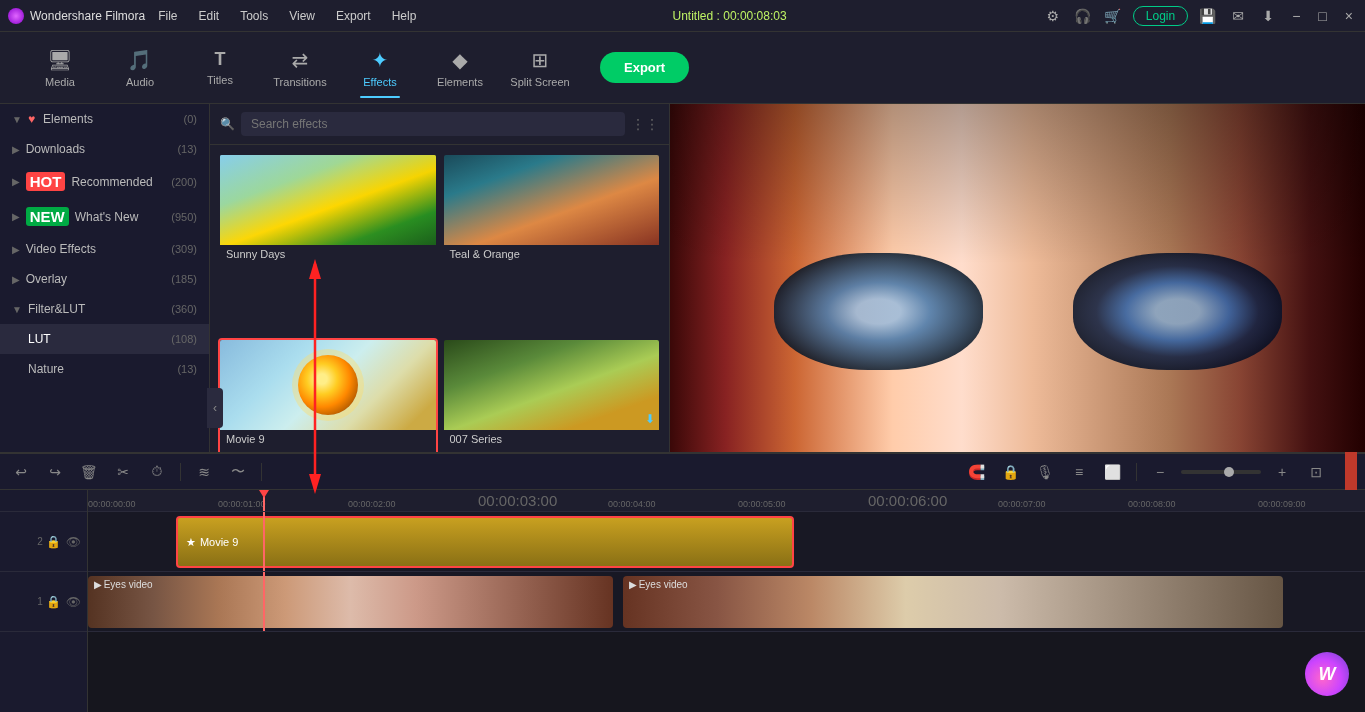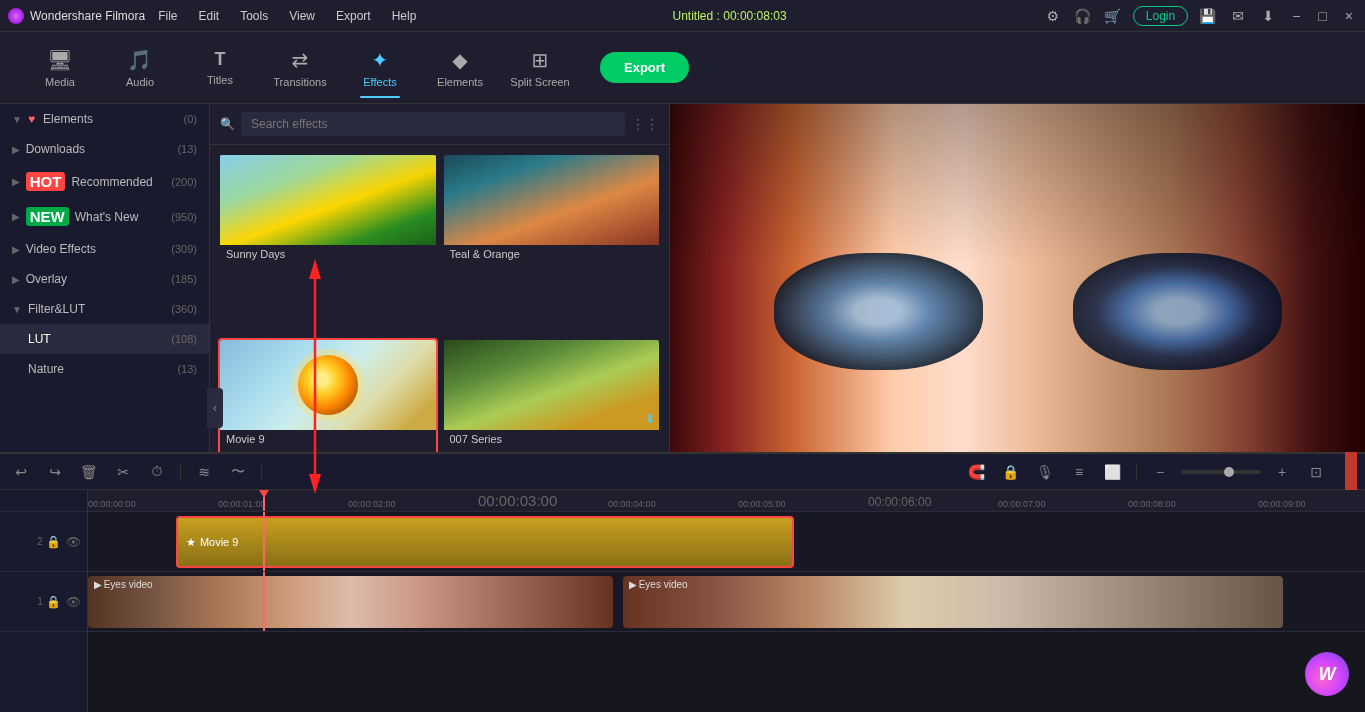--- a/index.html
+++ b/index.html
@@ -450,21 +450,21 @@
 
     <div style="flex:1;overflow-x:hidden;position:relative;background:#16161e;">
 
       <div style="height:22px;background:#1e1e2e;border-bottom:1px solid #2a2a3a;position:relative;display:flex;align-items:flex-end;">
         <div style="position:absolute;left:0;font-size:9px;color:#666;bottom:2px;">00:00:00:00</div>
         <div style="position:absolute;left:130px;font-size:9px;color:#666;bottom:2px;">00:00:01:00</div>
         <div style="position:absolute;left:260px;font-size:9px;color:#666;bottom:2px;">00:00:02:00</div>
         <div style="position:absolute;left:390px;font-size:15px;color:#666;bottom:2px;">00:00:03:00</div>
         <div style="position:absolute;left:520px;font-size:9px;color:#666;bottom:2px;">00:00:04:00</div>
         <div style="position:absolute;left:650px;font-size:9px;color:#666;bottom:2px;">00:00:05:00</div>
-        <div style="position:absolute;left:780px;font-size:12px;color:#666;bottom:2px;">00:00:06:00</div>
+        <div style="position:absolute;left:780px;font-size:15px;color:#666;bottom:2px;">00:00:06:00</div>
         <div style="position:absolute;left:910px;font-size:9px;color:#666;bottom:2px;">00:00:07:00</div>
         <div style="position:absolute;left:1040px;font-size:9px;color:#666;bottom:2px;">00:00:08:00</div>
         <div style="position:absolute;left:1170px;font-size:9px;color:#666;bottom:2px;">00:00:09:00</div>
 
         <div style="position:absolute;left:175px;top:0;width:2px;height:100%;background:#ff6666;z-index:10;">
           <div style="position:absolute;top:0;left:50%;transform:translateX(-50%);width:0;height:0;border-left:5px solid transparent;border-right:5px solid transparent;border-top:8px solid #ff4444;"></div>
         </div>
       </div>
 
       <div style="height:60px;position:relative;border-bottom:1px solid #2a2a3a;background:#181824;">

